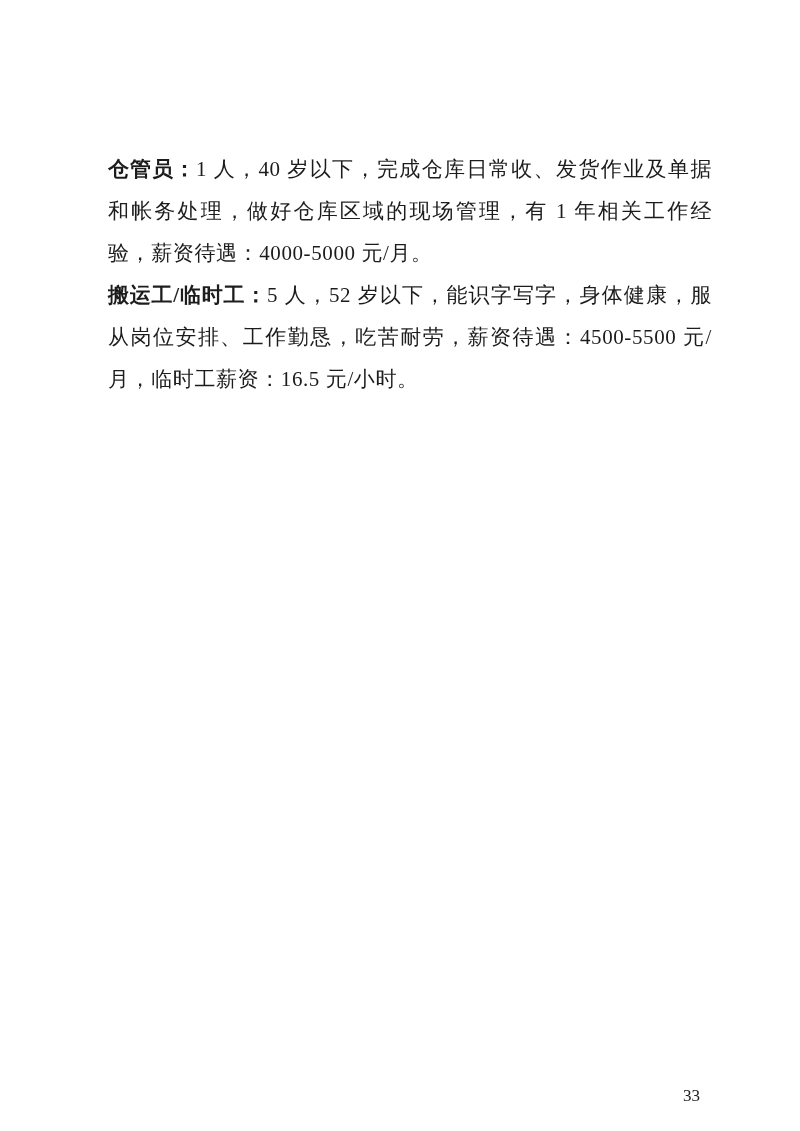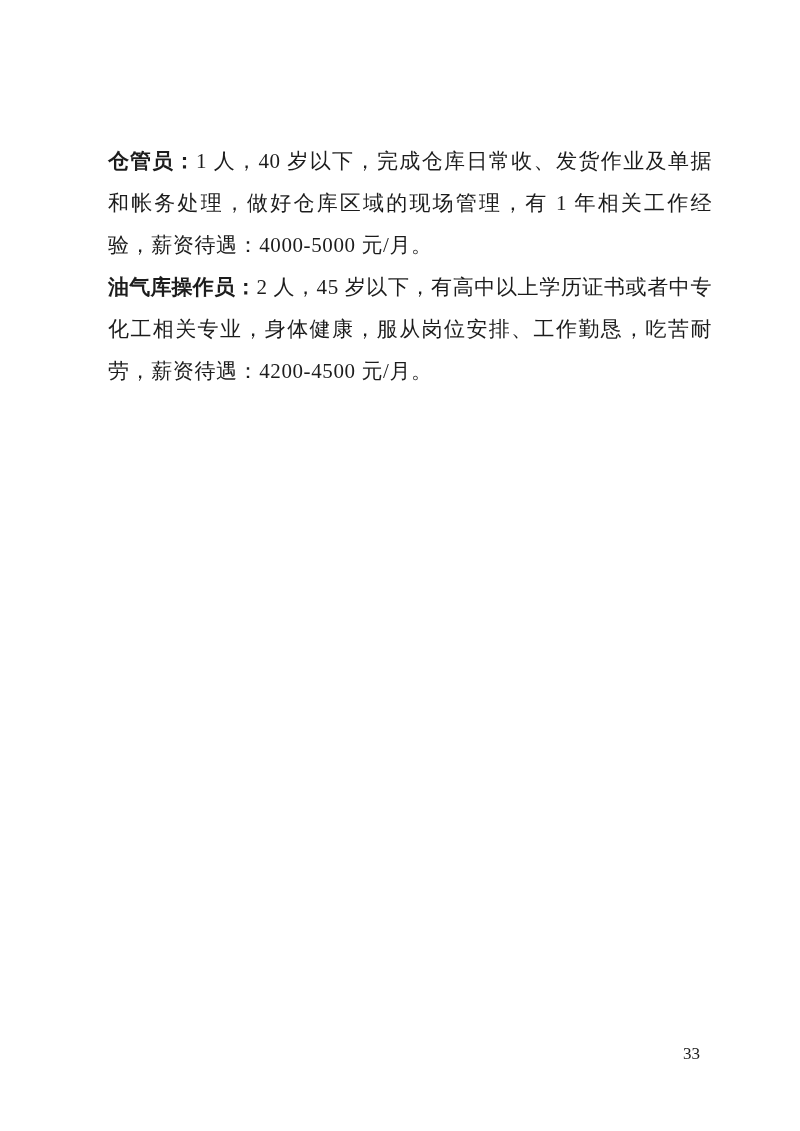--- a/index.html
+++ b/index.html
@@ -13,60 +13,60 @@
     height: 1131px;
     margin: 0 auto;
     background: #ffffff;
     font-family: "Liberation Serif", "DejaVu Serif", serif;
     color: #1c1c1c;
     overflow: hidden;
   }
   .content {
     position: absolute;
     left: 108px;
-    top: 140px;
+    top: 148px;
     width: 604px;
   }
   .job {
     margin: 0;
     font-size: 21px;
     line-height: 42px;
     text-align: justify;
     text-justify: inter-ideograph;
     letter-spacing: 0.6px;
     word-break: break-all;
   }
   .job .job-title {
     font-weight: 700;
     letter-spacing: 0.2px;
   }
   .page-number {
     position: absolute;
-    top: 1042px;
+    top: 1084px;
     right: 100px;
     font-size: 17px;
     line-height: 24px;
     color: #1c1c1c;
   }
 </style>
 </head>
 <body>
 
 <div class="page">
   <div class="content">
 
     <p class="job">
       <span class="job-title">仓管员：</span><span>1 人，40 岁以下，完成仓库日常收、发货作业及单据和帐务处理，做好仓库区域的现场管理，有 1 年相关工作经验，薪资待遇：4000-5000 元/月。</span>
     </p>
 
 
 
+    <p class="job">
+      <span class="job-title">搬运工/临时工：</span><span>5 人，52 岁以下，能识字写字，身体健康，服从岗位安排、工作勤恳，吃苦耐劳，薪资待遇：4500-5500 元/月，临时工薪资：16.5 元/小时。</span>
+    </p>
 
 
-    <p class="job">
-      <span class="job-title">油气库操作员：</span><span>2 人，45 岁以下，有高中以上学历证书或者中专化工相关专业，身体健康，服从岗位安排、工作勤恳，吃苦耐劳，薪资待遇：4200-4500 元/月。</span>
-    </p>
 
 
   </div>
 
   <div class="page-number">33</div>
 </div>
 
 </body></html>

